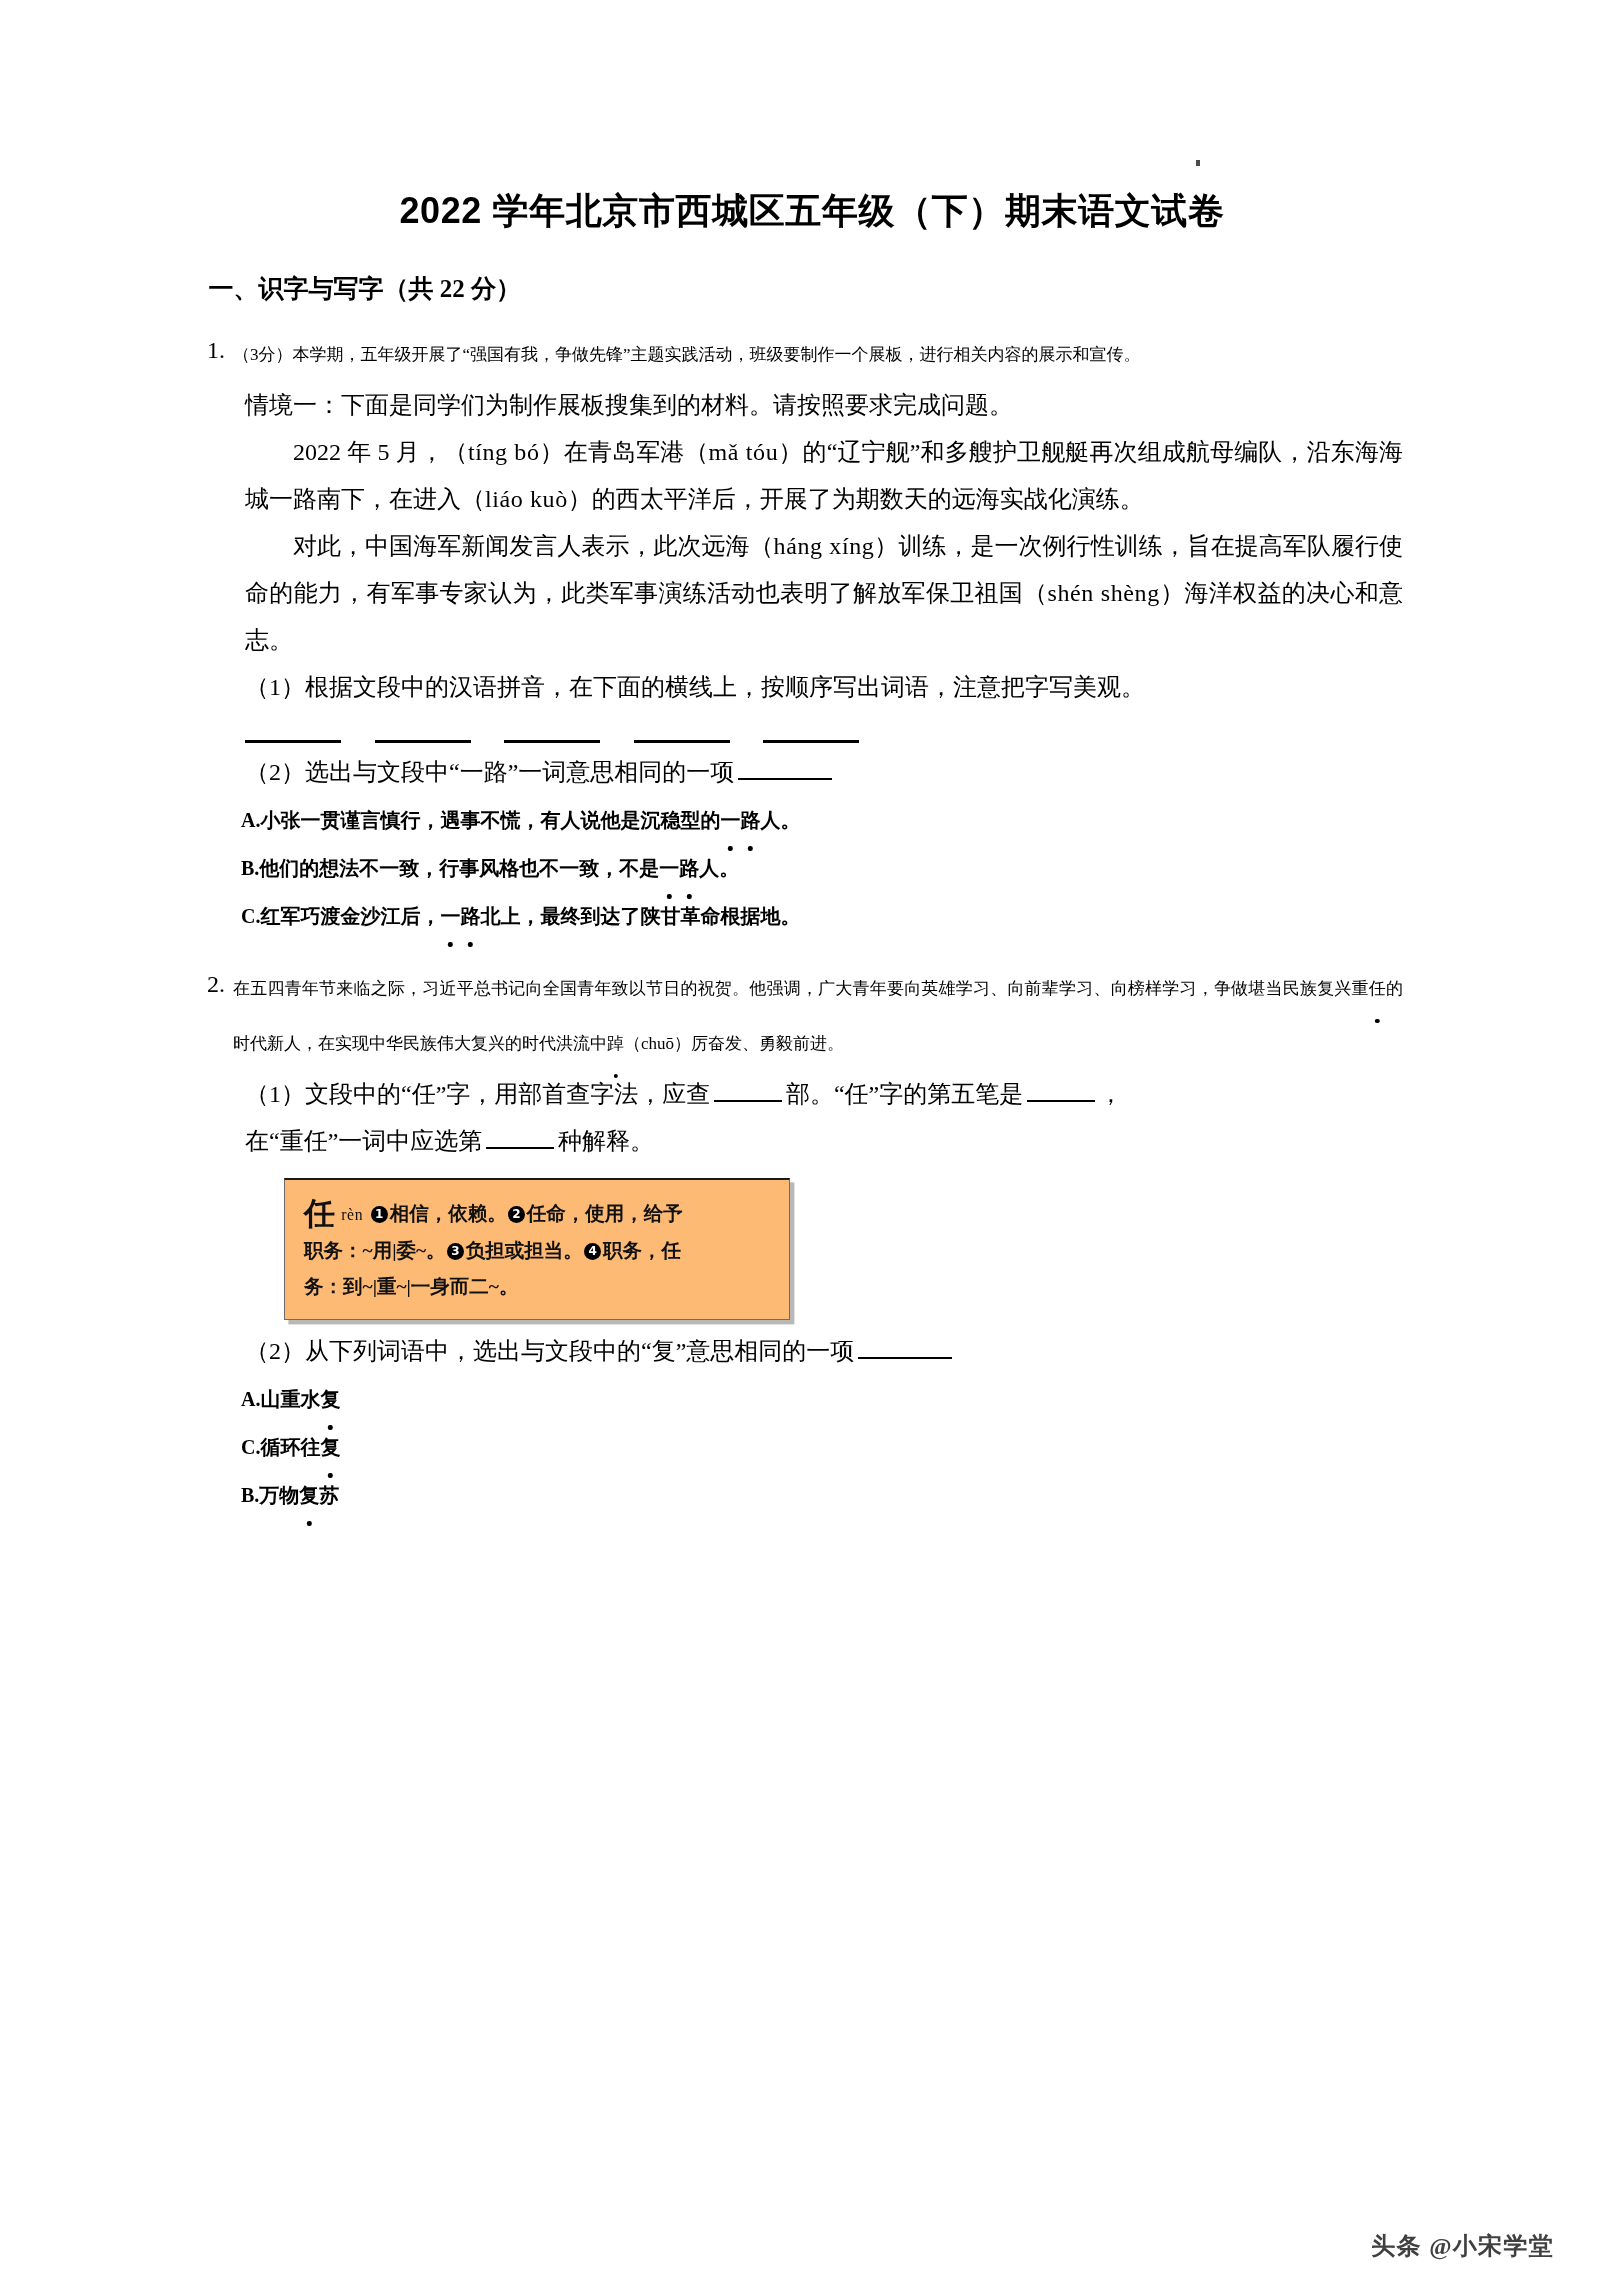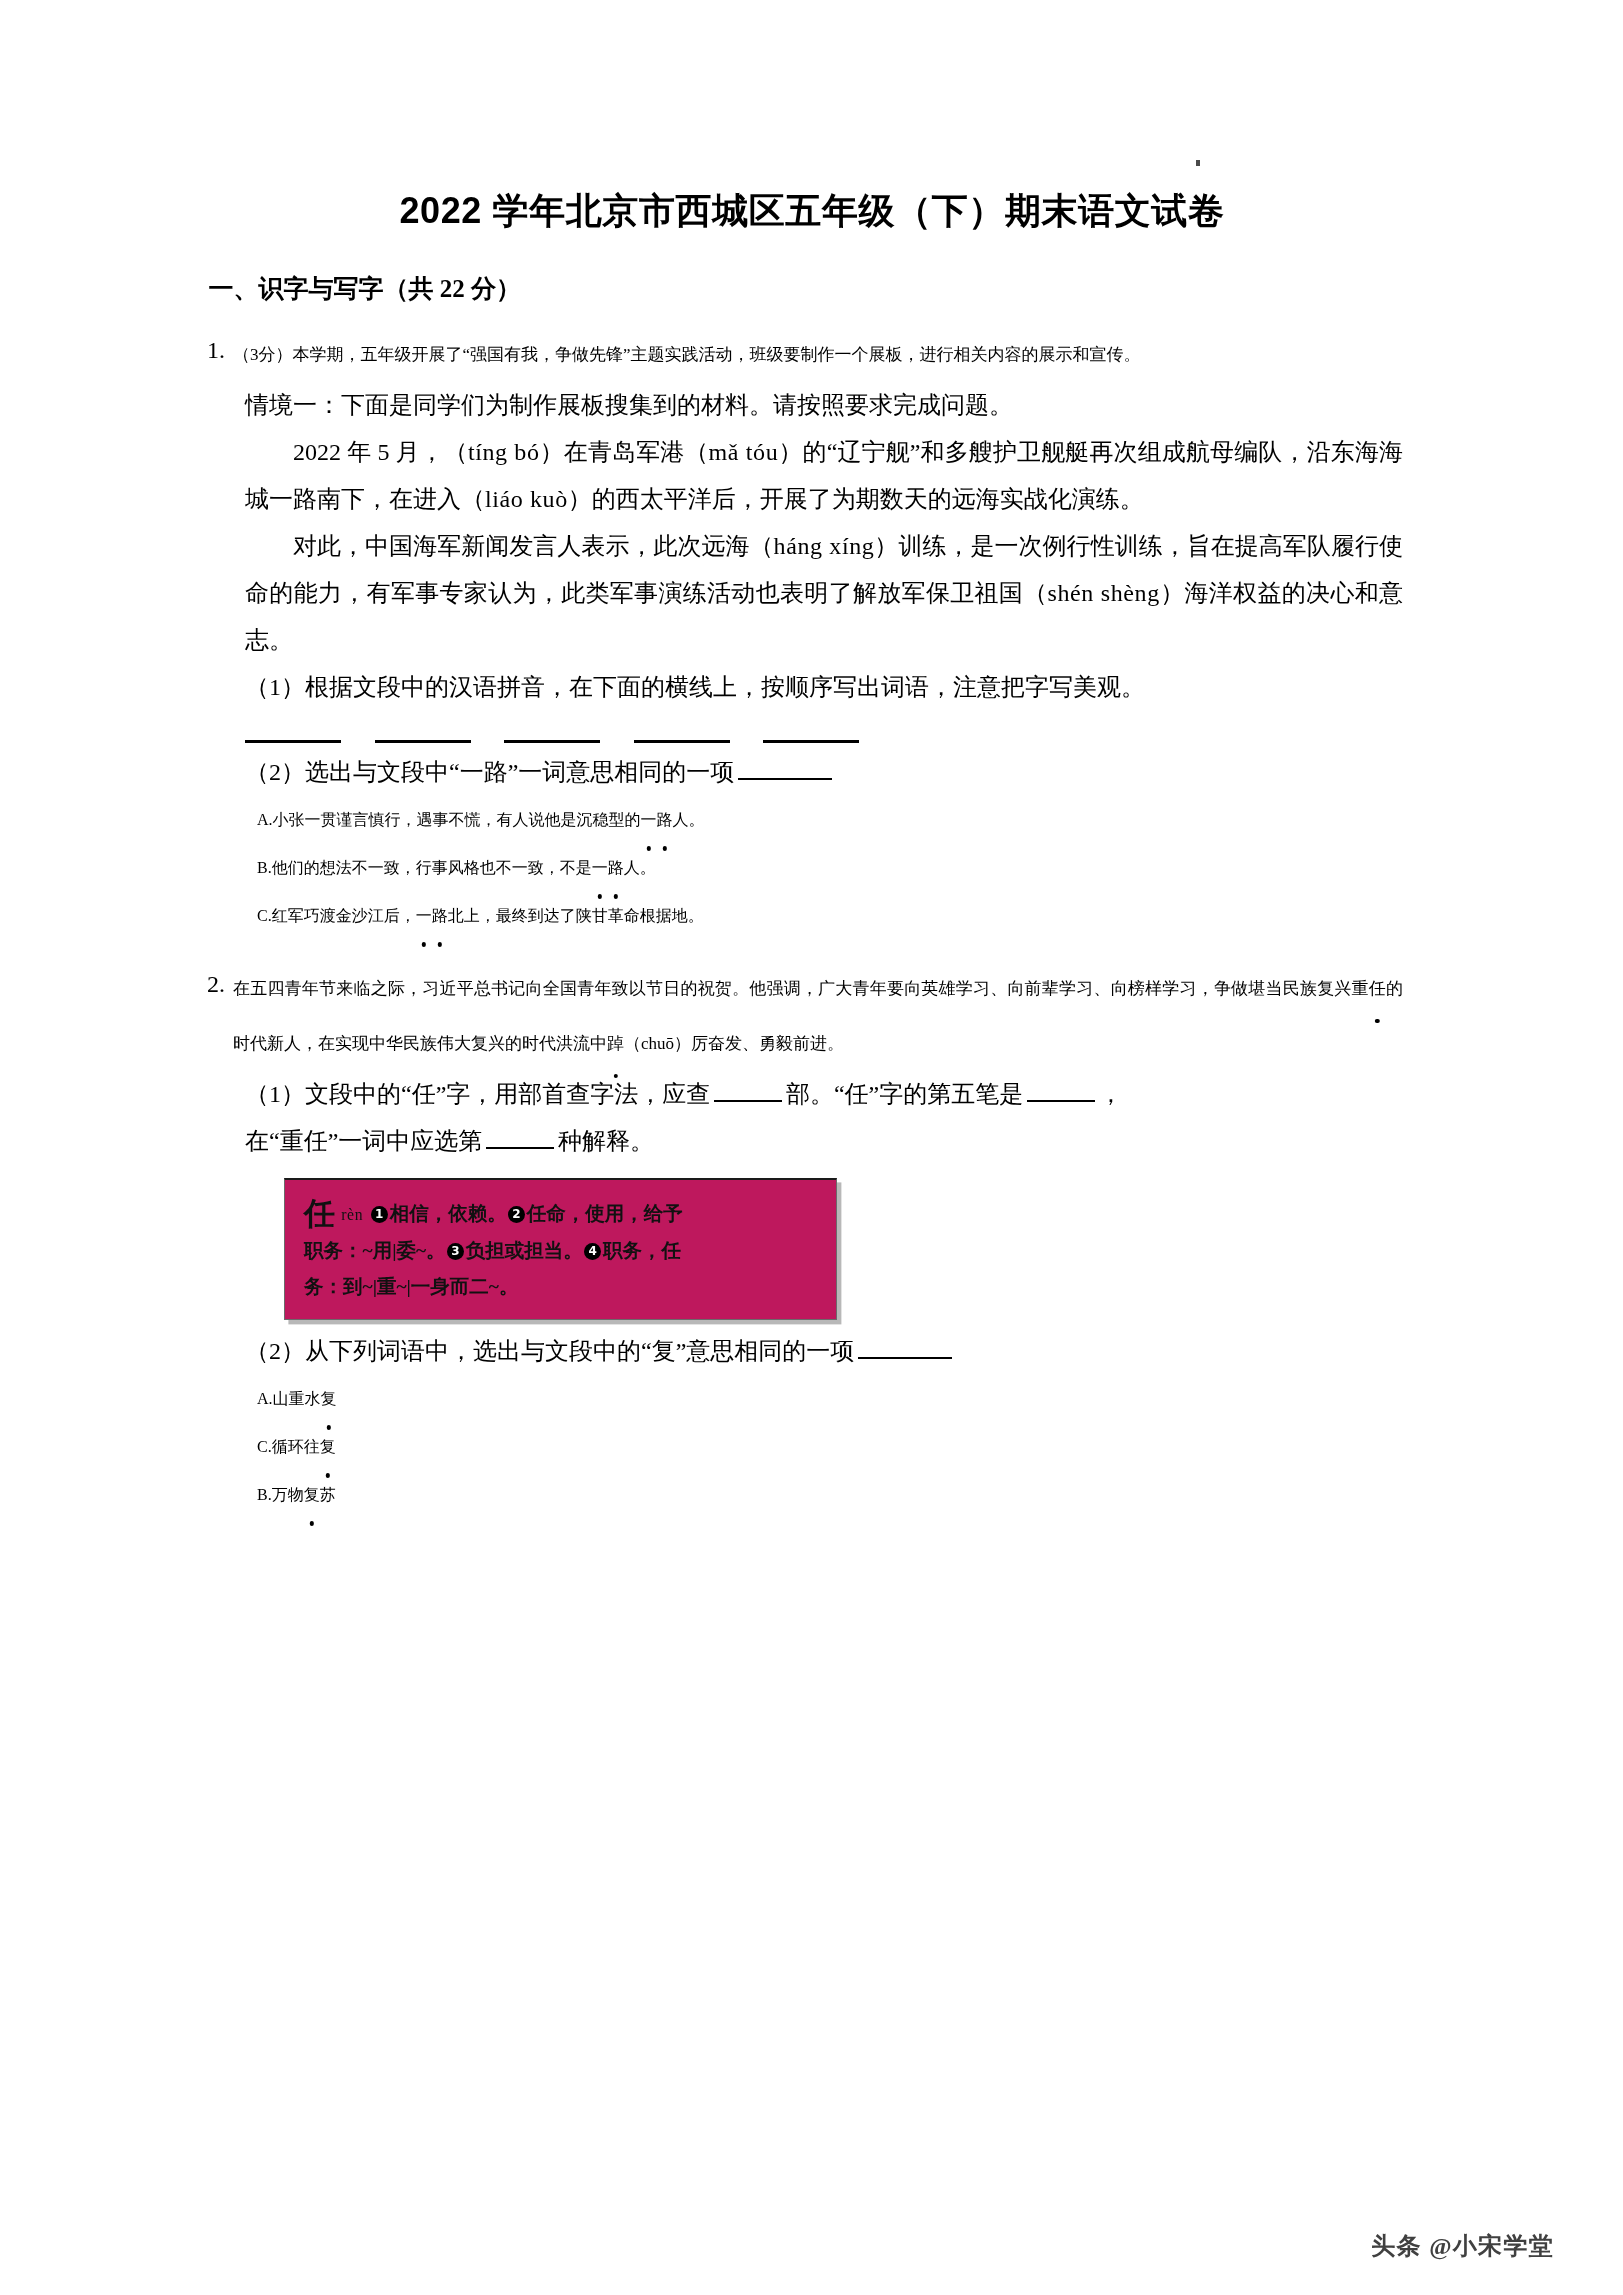--- a/index.html
+++ b/index.html
@@ -127,38 +127,39 @@
   .blank-row .blank-long {
     display: inline-block;
     width: 96px;
     border-bottom: 3.1px solid #000;
     height: 19px;
     margin-right: 31px;
   }
 
   
   .option {
-    margin-left: 36px;
-    font-size: 16px;
+    margin-left: 20px;
+    font-size: 20px;
     line-height: 48px;
+    font-weight: bold;
   }
 
   
   .dict-wrap {
     margin-left: 63px;
     margin-top: 12.6px;
     margin-bottom: 7.5px;
   }
   .dict-box {
     position: relative;
-    width: 553px;
+    width: 506px;
     box-sizing: border-box;
     border: 1.3px solid #6b6b6b;
     border-top: 2.5px solid #1a1a1a;
-    background: #be185d;
+    background: #fdba74;
     padding: 16.3px 16.3px 14px 19px;
     box-shadow: 4.4px 4.4px 0 0 #b8b8b8;
   }
   .dict-line {
     font-size: 19.5px;
     line-height: 36px;
     font-weight: bold;
     letter-spacing: 0px;
     color: #111;
     white-space: nowrap;

